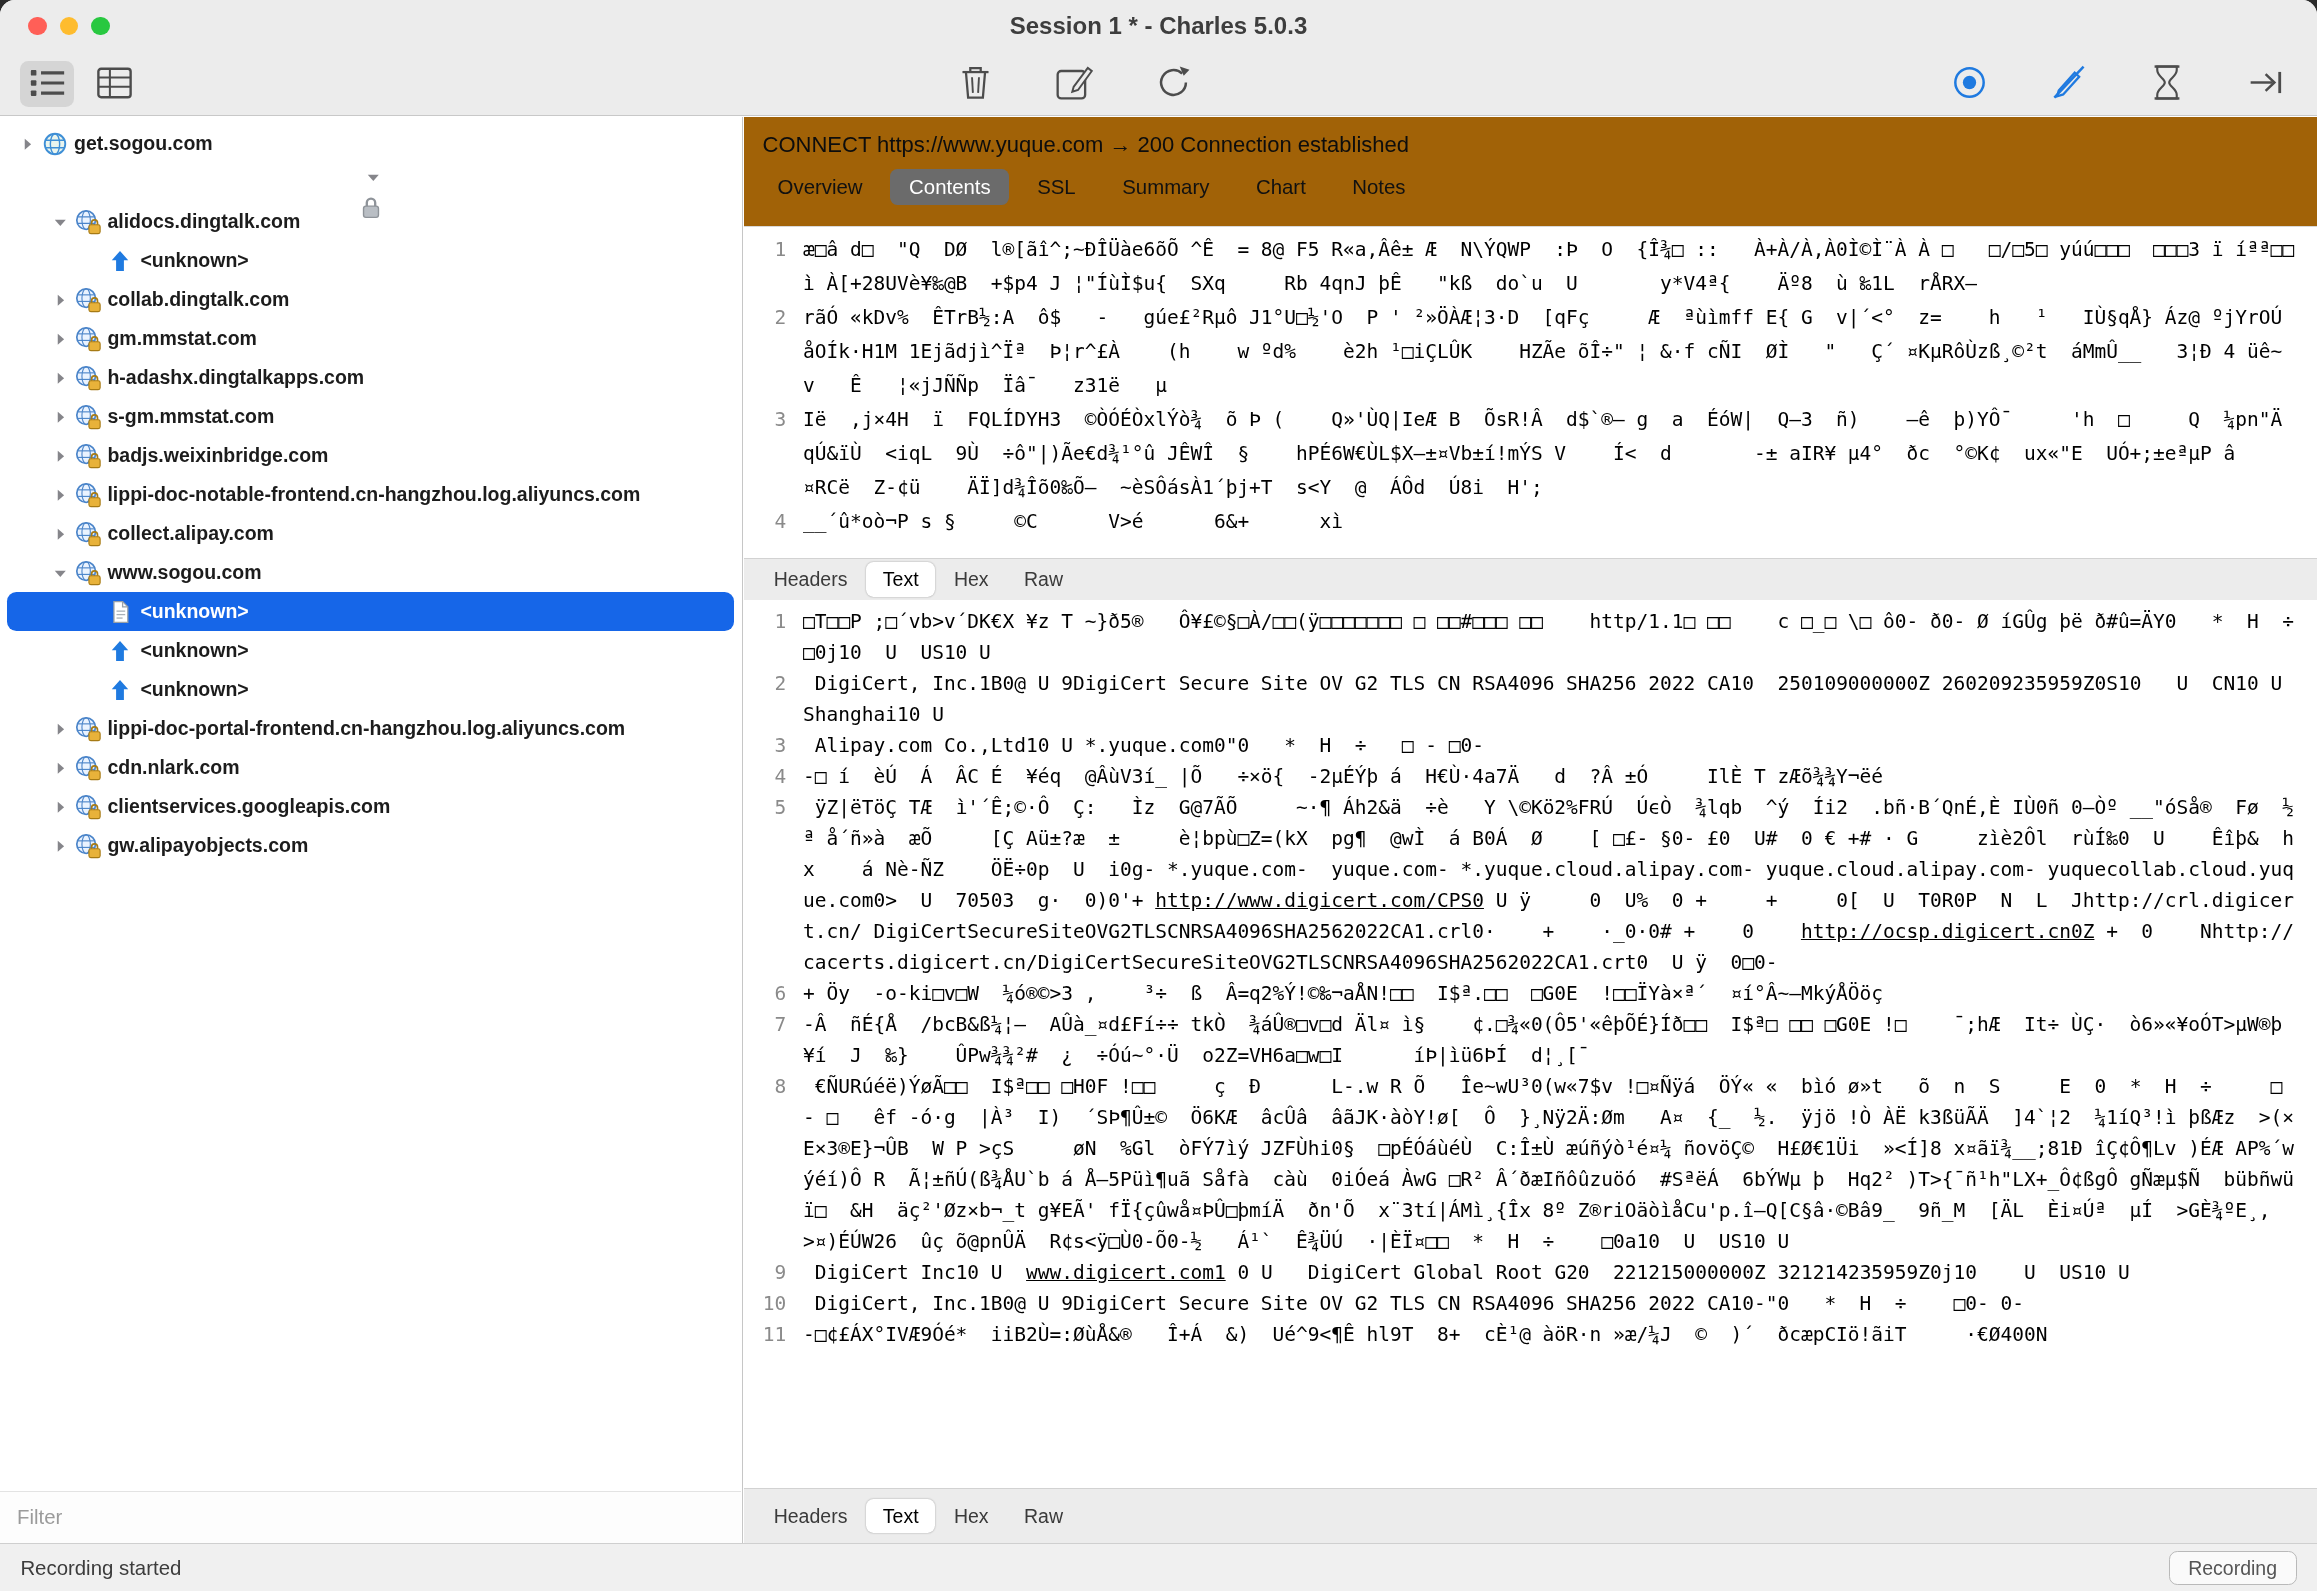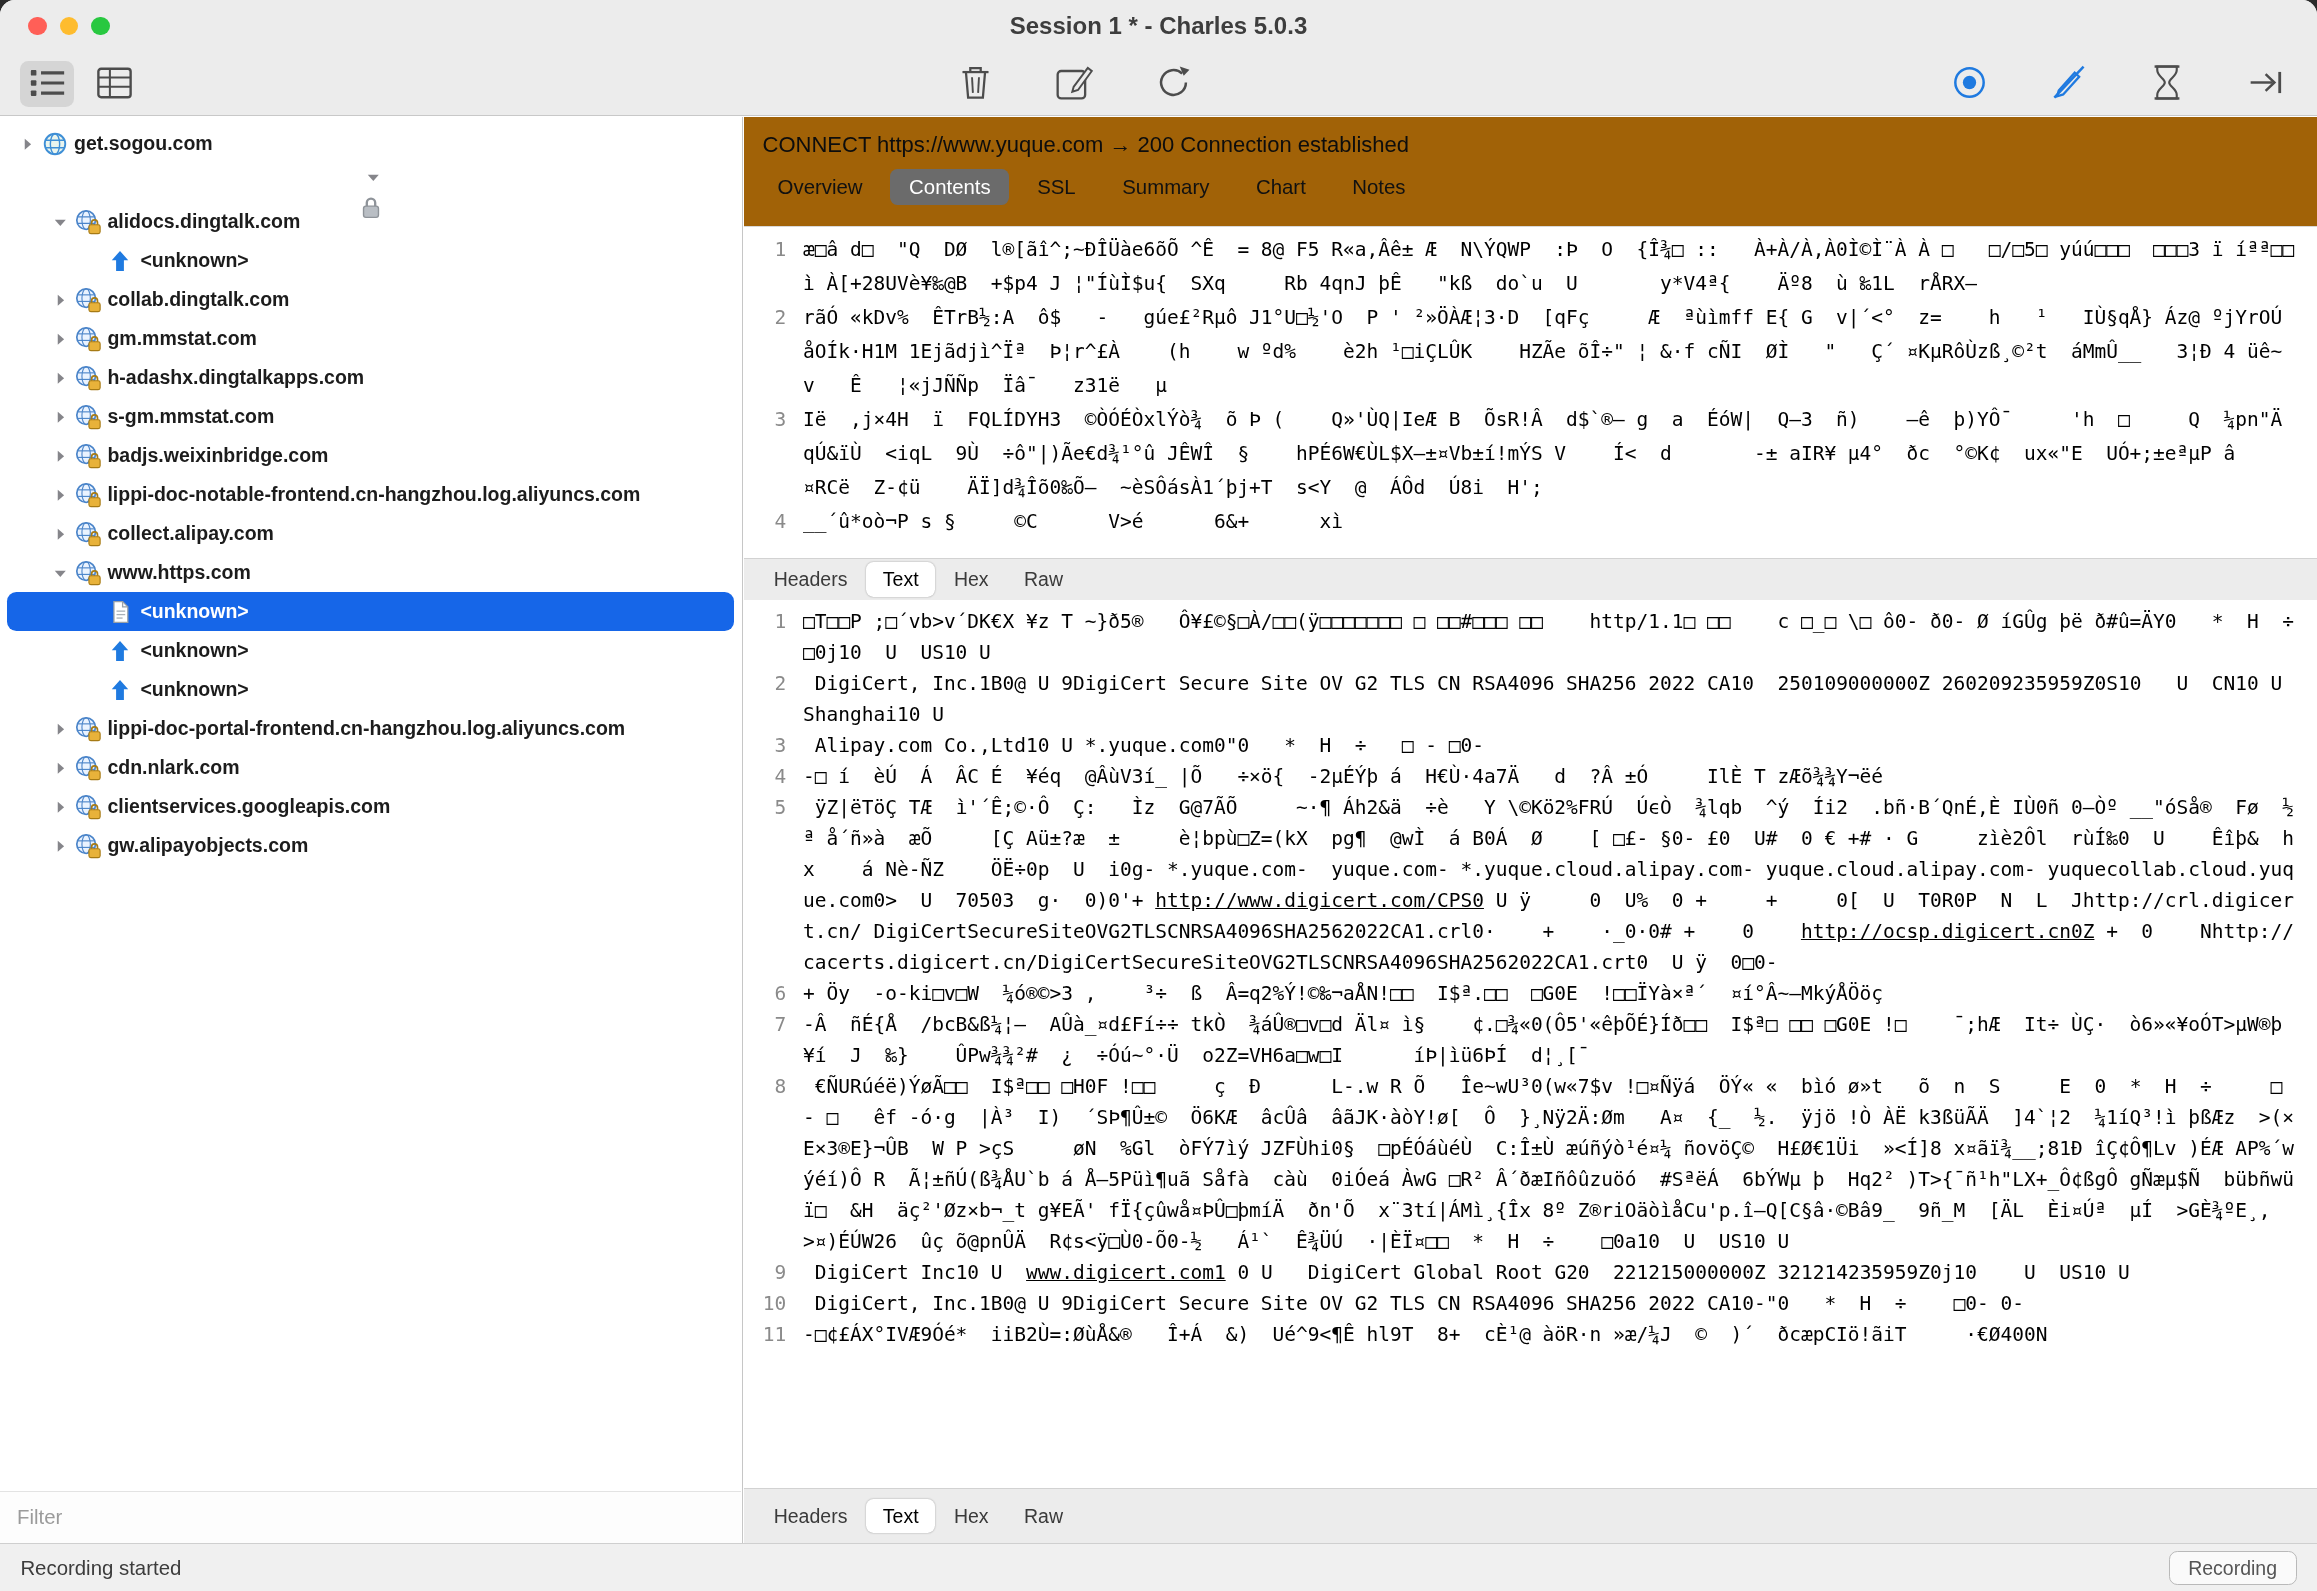--- a/index.html
+++ b/index.html
@@ -348,21 +348,21 @@
           <span class="ticon">
             <svg width="28" height="28" viewBox="0 0 30 30">
               <circle cx="13" cy="13" r="10" fill="#eaf3ff" stroke="#4a84c9" stroke-width="1.8"></circle>
               <ellipse cx="13" cy="13" rx="4.5" ry="10" fill="none" stroke="#4a84c9" stroke-width="1.2"></ellipse>
               <line x1="3.5" y1="9.5" x2="22.5" y2="9.5" stroke="#4a84c9" stroke-width="1.2"></line>
               <line x1="3.5" y1="16.5" x2="22.5" y2="16.5" stroke="#4a84c9" stroke-width="1.2"></line>
               <rect x="16" y="18" width="12" height="9.5" rx="2" fill="#e8b23a" stroke="#a67a14" stroke-width="1.2"></rect>
               <path d="M18.8 18 v-2 a3.2 3.2 0 0 1 6.4 0 v2" fill="none" stroke="#a67a14" stroke-width="1.8"></path>
             </svg>
           </span>
-          <span class="tlabel">www.https.com</span>
+          <span class="tlabel">www.sogou.com</span>
         </div>
         <div class="tree-row selected" style="padding-left: 72px;">
           <span class="chev"></span>
           <span class="ticon">
             <svg width="26" height="26" viewBox="0 0 30 30">
               <path d="M8 3 h10 l6 6 v18 H8 Z" fill="#ffffff" stroke="#9aa1a8" stroke-width="1.5"></path>
               <path d="M18 3 v6 h6" fill="none" stroke="#9aa1a8" stroke-width="1.5"></path>
               <line x1="11" y1="14" x2="21" y2="14" stroke="#aab1b8" stroke-width="1.5"></line>
               <line x1="11" y1="18" x2="21" y2="18" stroke="#aab1b8" stroke-width="1.5"></line>
               <line x1="11" y1="22" x2="18" y2="22" stroke="#aab1b8" stroke-width="1.5"></line>

